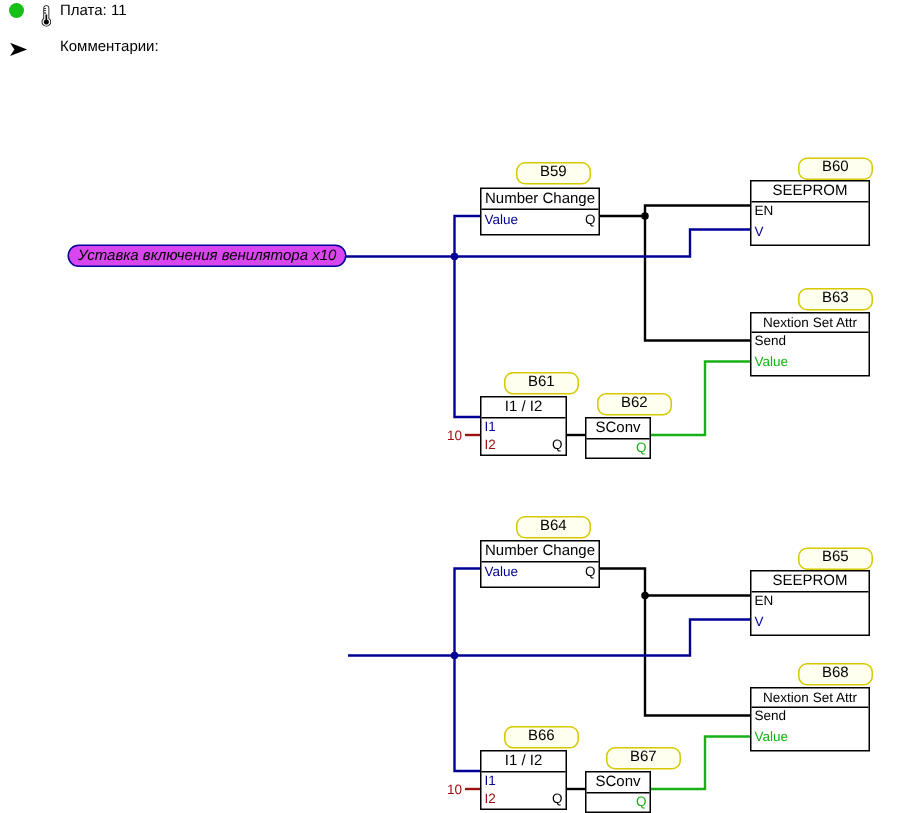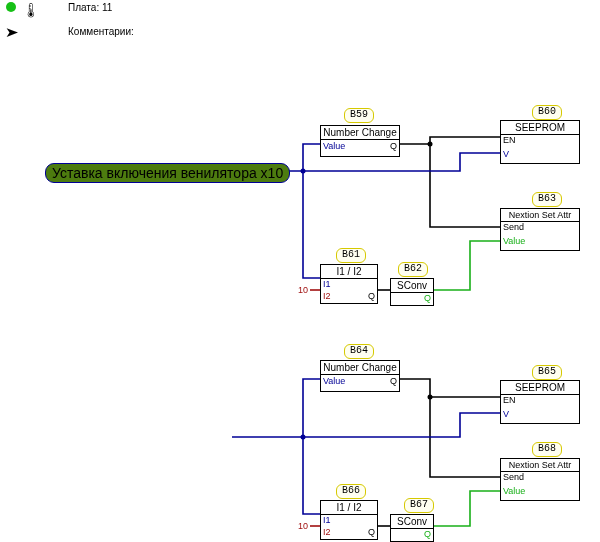--- a/index.html
+++ b/index.html
@@ -1,28 +1,28 @@
 <!DOCTYPE html>
 <html><head>
 <meta charset="utf-8">
 <style>
   html,body{margin:0;padding:0;background:#fff;font-family:Arial,Helvetica,sans-serif;font-size:10px;color:#000;}
   #stage{position:relative;width:600px;height:542px;overflow:hidden;}
-  .hdr{position:absolute;left:40px;font-size:10px;color:#000;margin-left:28px;}
+  .hdr{position:absolute;left:40px;font-size:10px;color:#000;}
   .dot{position:absolute;width:10px;height:10px;border-radius:50%;background:#16c016;top:2px;left:6px;}
   .therm{position:absolute;left:22px;top:2px;font-size:14px;}
   .arrow{position:absolute;left:6px;top:24px;font-size:14px;transform:scaleX(1.2);}
   .block{position:absolute;background:#fff;border:1.5px solid #000;}
   .block .title{border-bottom:1.5px solid #000;text-align:center;font-size:10px;padding:1px 2px;white-space:nowrap;}
   .block .body{position:relative;}
   .pin{position:absolute;font-size:9px;}
   .pinL{left:2px;}
   .pinR{right:2px;}
-  .tag{position:absolute;font-size:10px;border:1.5px solid #d6c900;background:#fffff0;border-radius:6px;padding:0 5px;height:13px;line-height:12px;font-family:Liberation Mono, monospace;}
-  .src{position:absolute;border:1.5px solid #000096;background:#4d7c0f;color:#000;font-size:14px;padding:1px 6px;border-radius:9px;white-space:nowrap;}
+  .tag{position:absolute;font-size:10px;border:1.5px solid #d6c900;background:#fffff0;border-radius:6px;padding:0 15px;height:13px;line-height:12px;}
+  .src{position:absolute;border:1.5px solid #000096;background:#d946ef;color:#000;font-size:10px;padding:1px 6px;border-radius:9px;white-space:nowrap;font-style:italic;}
   svg{position:absolute;top:0;left:0;}
   .cst{position:absolute;font-size:9px;}
 </style>
 </head>
 <body>
 
 <div id="stage">
 
   <div class="dot"></div>
   <div class="therm">🌡</div>

